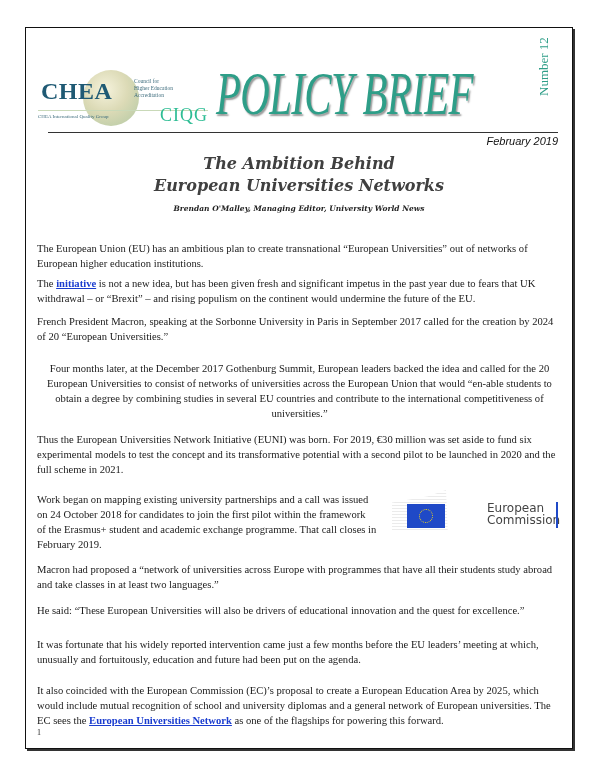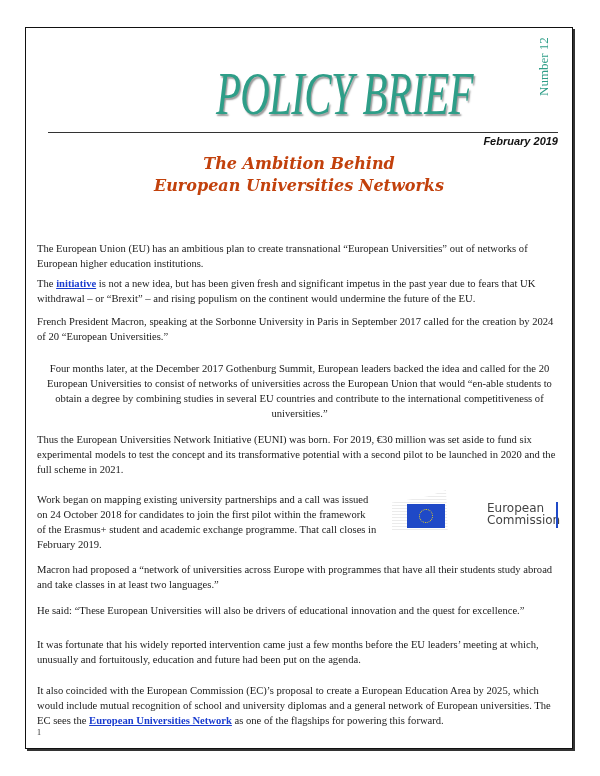--- a/index.html
+++ b/index.html
@@ -31,26 +31,26 @@
     font-size:62px; line-height:62px; color:#2e9e88; transform:scaleX(0.66); transform-origin:left top;
     white-space:nowrap; text-shadow:2px 2px 2px #9a9a9a; letter-spacing:-1px;
   }
   .issue-number {
     position:absolute; left:498px; top:30px; font-size:13px; color:#2e9e88;
     transform:rotate(-90deg); transform-origin:left top; white-space:nowrap; font-family:"Liberation Serif", serif;
   }
   .header-rule { position:absolute; left:22px; top:104px; width:510px; border-top:1.5px solid #333; }
   .issue-date {
     position:absolute; right:14px; top:107px; font-family:"Liberation Sans", sans-serif;
-    font-weight:bold; font-style:italic; font-size:11px; color:#111;
+    font-weight:normal; font-style:italic; font-size:11px; color:#111;
   }
   
   .title-block { position:absolute; left:0; top:125px; width:546px; text-align:center; }
   .article-title {
-    font-family:"DejaVu Serif", serif; font-weight:bold; font-style:italic; font-size:16px; line-height:22px; margin:0; color:#c2410c;
+    font-family:"DejaVu Serif", serif; font-weight:bold; font-style:italic; font-size:16px; line-height:22px; margin:0; color:#404040;
   }
   .byline { font-family:"DejaVu Serif", serif; font-weight:bold; font-style:italic; font-size:7.5px; margin-top:7px; color:#222; }
   
   .body-text { position:absolute; left:11px; top:213px; width:525px; font-family:"Liberation Serif", serif; font-size:10.6px; line-height:15px; color:#1a1a1a; }
   .body-text p { margin:0; }
   .p1 { position:absolute; top:0; }
   .p2 { position:absolute; top:35px; }
   .p3 { position:absolute; top:73px; }
   .p4 { position:absolute; top:120px;text-align:center; }
   .p5 { position:absolute; top:191px; }
@@ -75,32 +75,45 @@
   .ec-text { position:absolute; left:95px; top:12px; font-family:"DejaVu Sans", sans-serif; font-size:12px; line-height:12px; color:#444; }
   .ec-bar { position:absolute; left:164px; top:12px; width:2px; height:26px; background:#1f49c7; }
   .page-number { position:absolute; left:11px; top:700px; font-size:8px; color:#222; }
 </style>
 </head>
 <body>
 
 <div class="page-frame">
 
   <div class="masthead">
+    <div class="chea-logo">
+      <div class="chea-globe"></div>
+      <div class="chea-word">CHEA</div>
+      <div class="chea-sub">
+        <div>Council for</div>
+        <div>Higher Education</div>
+        <div>Accreditation</div>
+      </div>
+      <div class="chea-line"></div>
+      <div class="chea-tag">CHEA International Quality Group</div>
+      <div class="ciqg">CIQG</div>
+    </div>
     <div class="policy-brief">POLICY BRIEF</div>
     <div class="issue-number">Number 12</div>
   </div>
 
   <div class="header-rule"></div>
   <div class="issue-date">February 2019</div>
 
   <div class="title-block">
     <h1 class="article-title">
       <span>The Ambition Behind</span><br>
       <span>European Universities Networks</span>
     </h1>
+    <div class="byline">Brendan O'Malley, Managing Editor, University World News</div>
   </div>
 
   <div class="body-text">
     <p class="p1">The European Union (EU) has an ambitious plan to create transnational “European Universities” out of networks of European higher education institutions.</p>
     <p class="p2"><span>The </span><a class="inline-link" href="#">initiative</a><span> is not a new idea, but has been given fresh and significant impetus in the past year due to fears that UK withdrawal – or “Brexit” – and rising populism on the continent would undermine the future of the EU.</span></p>
     <p class="p3">French President Macron, speaking at the Sorbonne University in Paris in September 2017 called for the creation by 2024 of 20 “European Universities.”</p>
     <p class="p4">Four months later, at the December 2017 Gothenburg Summit, European leaders backed the idea and called for the 20 European Universities to consist of networks of universities across the European Union that would “en-able students to obtain a degree by combining studies in several EU countries and contribute to the international competitiveness of universities.”</p>
     <p class="p5">Thus the European Universities Network Initiative (EUNI) was born. For 2019, €30 million was set aside to fund six experimental models to test the concept and its transformative potential with a second pilot to be launched in 2020 and the full scheme in 2021.</p>
     <p class="p6">Work began on mapping existing university partnerships and a call was issued on 24 October 2018 for candidates to join the first pilot within the framework of the Erasmus+ student and academic exchange programme. That call closes in February 2019.</p>
 

